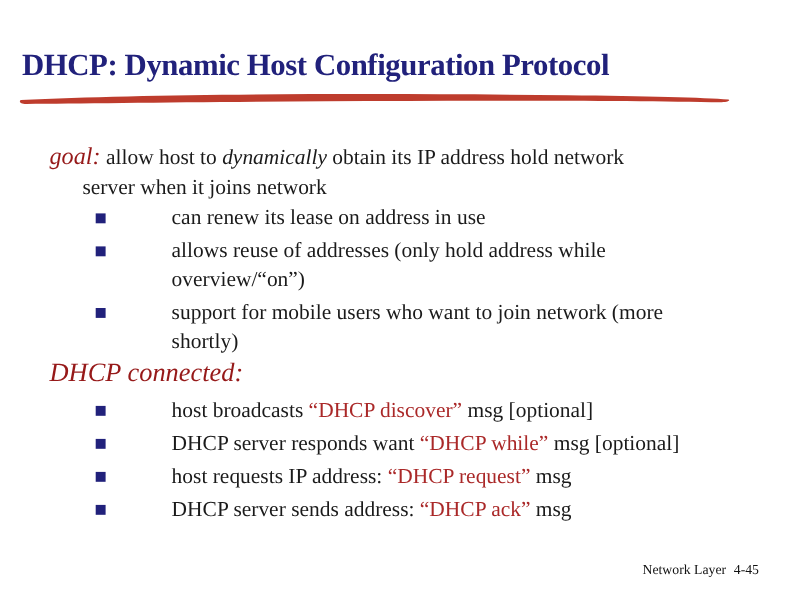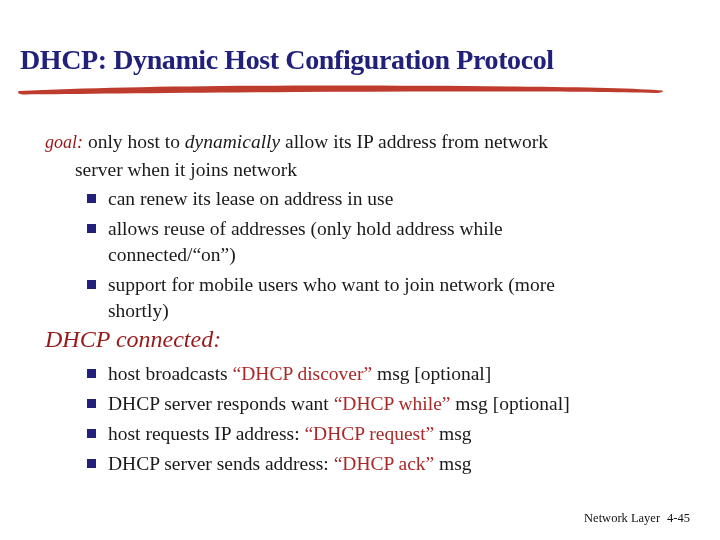--- a/index.html
+++ b/index.html
@@ -29,34 +29,35 @@
   }
   .title-underline{
     position:absolute;left:16px;top:83px;width:650px;height:14px;
     color:var(--underline-red);
   }
   .goal-block{
     position:absolute;left:45px;top:128px;width:650px;
     font-size:19.5px;line-height:27px;color:var(--body-black);
   }
   .goal-label{
-    font-style:italic;color:var(--heading-dark-red);font-size:18px;
+    font-style:italic;color:var(--heading-dark-red);font-size:22px;
   }
   .goal-line2{display:block;margin-left:30px;}
   .em{font-style:italic;text-align:right;}
   ul.bullets{
     list-style:none;margin:0;padding:0;
   }
   .goal-bullets{
     position:absolute;left:87px;top:186px;width:610px;
   }
   .bullets li{
     display:flex;align-items:flex-start;
     font-size:19.5px;line-height:26px;color:var(--body-black);
     margin-bottom:4px;
+    gap:48px;
   }
   .sq{
     flex:0 0 auto;width:9px;height:9px;margin:8px 12px 0 0;
     background:var(--bullet-navy);
   }
   .overview-heading{
     position:absolute;left:45px;top:326px;
     font-size:24px;font-style:italic;color:var(--heading-dark-red);
     white-space:nowrap;
   }
@@ -79,36 +80,36 @@
 <div class="slide">
 
   <div class="slide-title">DHCP: Dynamic Host Configuration Protocol</div>
 
   <svg class="title-underline" viewBox="0 0 650 14" preserveAspectRatio="none" aria-hidden="true">
     <path fill="currentColor" d="M3,8 C120,2.5 300,1.5 500,3.5 C570,4.2 625,5.5 646,7.5 C648,8 647,9.5 640,10
              C560,8.5 420,8 280,9 C170,9.8 60,11 8,11.5 C2,11.5 1,9 3,8 Z"></path>
   </svg>
 
   <div class="goal-block">
-    <span class="goal-label">goal:</span><span> only host to </span><span class="em">dynamically</span><span> allow its IP address from network</span>
+    <span class="goal-label">goal:</span><span> allow host to </span><span class="em">dynamically</span><span> obtain its IP address hold network</span>
     <span class="goal-line2">server when it joins network</span>
   </div>
 
   <ul class="bullets goal-bullets">
     <li>
       <span class="sq"></span>
       <span>
         <span style="display:block">can renew its lease on address in use</span>
       </span>
     </li>
     <li>
       <span class="sq"></span>
       <span>
         <span style="display:block">allows reuse of addresses (only hold address while</span>
-        <span style="display:block">connected/“on”)</span>
+        <span style="display:block">overview/“on”)</span>
       </span>
     </li>
     <li>
       <span class="sq"></span>
       <span>
         <span style="display:block">support for mobile users who want to join network (more</span>
         <span style="display:block">shortly)</span>
       </span>
     </li>
   </ul>

